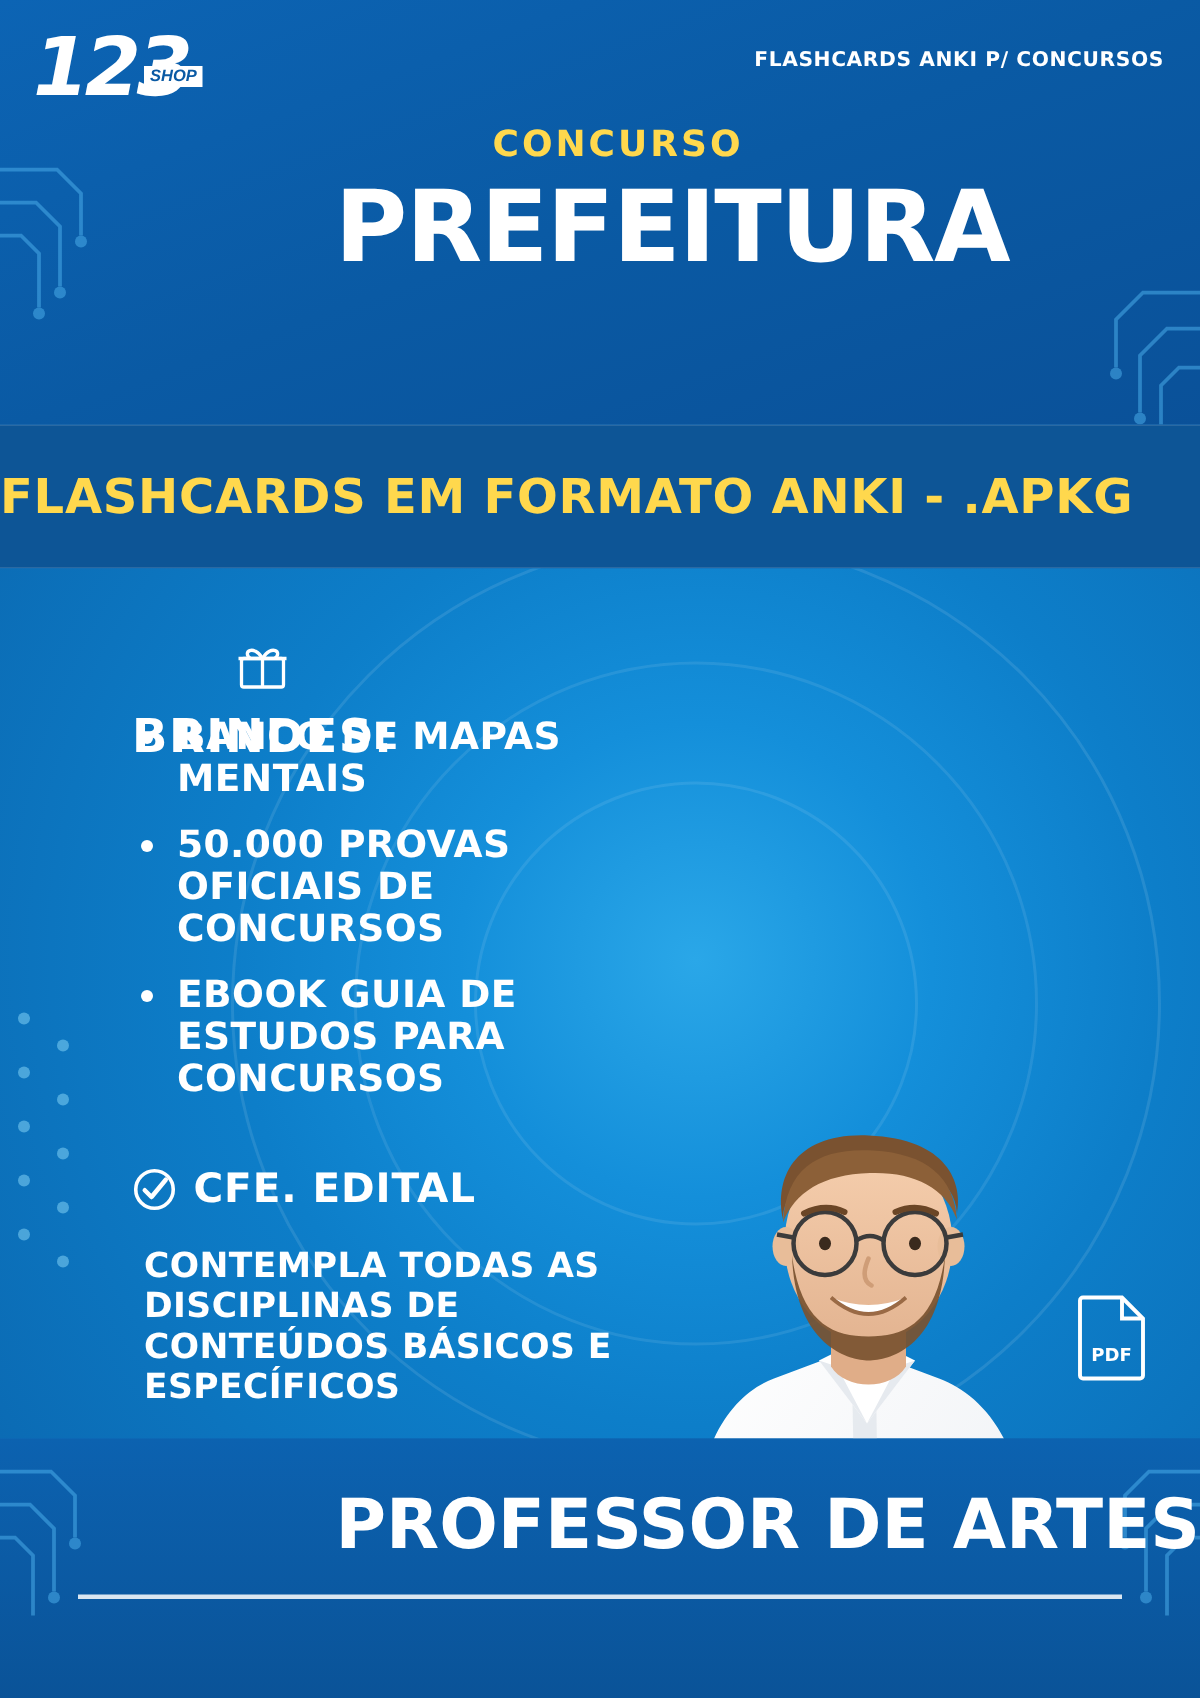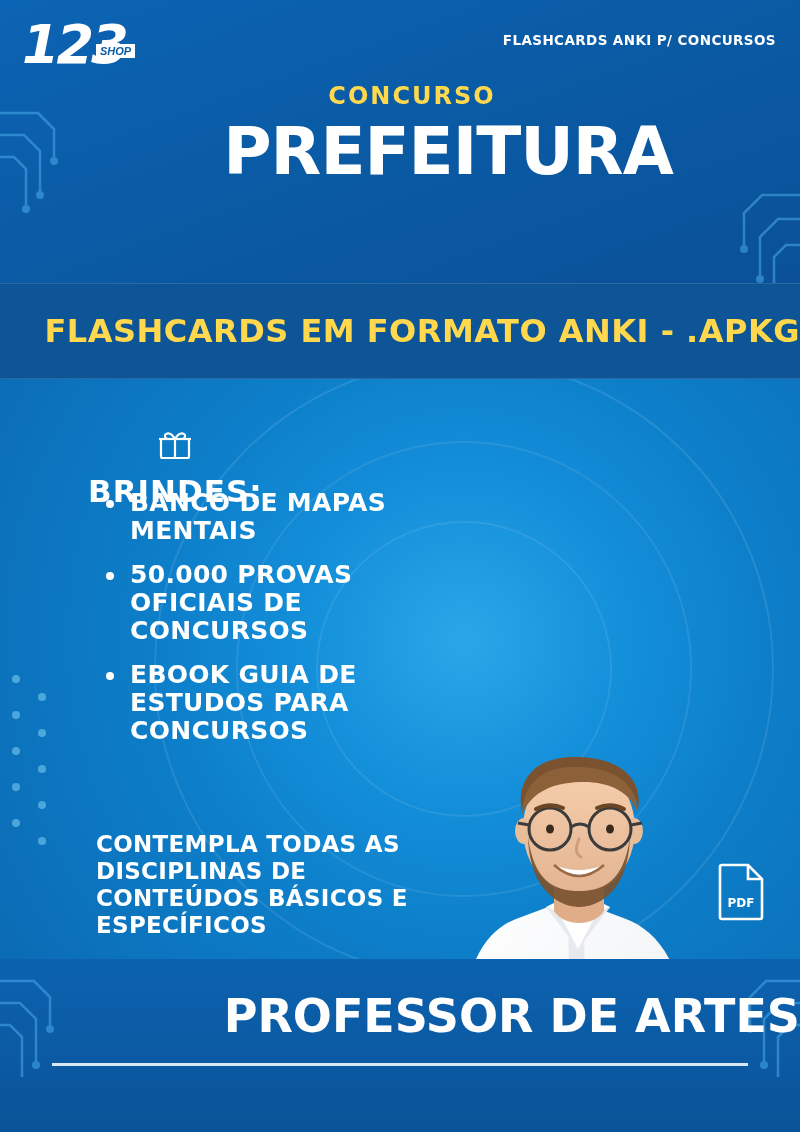--- a/index.html
+++ b/index.html
@@ -53,21 +53,21 @@
     font-size: 66px; font-weight: bold; line-height: 1.02;
     letter-spacing: -1px;
     font-family: "DejaVu Sans", sans-serif;
     margin-left: 48px;
   }
 
   
   .anki-bar {
     position: absolute; top: 283px; left: 0; width: 800px; height: 96px;
     background: #0d5596;
-    display: flex; align-items: center; justify-content: flex-end;
+    display: flex; align-items: center; justify-content: flex-start;
     border-top: 1px solid rgba(255,255,255,0.12);
     border-bottom: 1px solid rgba(255,255,255,0.12);
   }
   .anki-bar span {
     color: #ffd84d; font-size: 32px; font-weight: bold;
     letter-spacing: 0.5px;
     font-family: "DejaVu Sans", sans-serif;
   }
 
   
@@ -91,23 +91,22 @@
 
   .brindes-head {
     position: absolute; top: 48px; left: 88px;
     display: flex; align-items: center; gap: 12px; flex-direction: column;
   }
   .brindes-head .txt {
     color: #ffffff; font-size: 31px; font-weight: bold; letter-spacing: 1px;
     font-family: "DejaVu Sans", sans-serif;
   }
   ul.brindes {
-    position: absolute; top: 98px; left: 104px; width: 340px;
+    position: absolute; top: 98px; left: 92px; width: 340px;
     list-style: none;
-    margin-top: 12px;
   }
   ul.brindes li {
     position: relative; color: #ffffff;
     font-size: 25px; font-weight: bold; line-height: 1.12;
     letter-spacing: 0.3px; margin-bottom: 16px; padding-left: 26px;
     font-family: "DejaVu Sans", sans-serif;
   }
   ul.brindes li::before {
     content: ""; position: absolute; left: 2px; top: 11px;
     width: 8px; height: 8px; border-radius: 50%; background: #ffffff;
@@ -237,20 +236,27 @@
       </svg>
       <span class="txt">BRINDES:</span>
     </div>
 
     <ul class="brindes">
       <li>BANCO DE MAPAS MENTAIS</li>
       <li>50.000 PROVAS OFICIAIS DE CONCURSOS</li>
       <li>EBOOK GUIA DE ESTUDOS PARA CONCURSOS</li>
     </ul>
 
+    <div class="cfe-head">
+      <svg width="30" height="30" viewBox="0 0 30 30">
+        <circle cx="15" cy="15" r="12.5" fill="none" stroke="#ffffff" stroke-width="2.4"></circle>
+        <path d="M8.5 15.5 L13 20 L22.5 8.5" fill="none" stroke="#ffffff" stroke-width="3" stroke-linecap="round" stroke-linejoin="round"></path>
+      </svg>
+      <span class="txt">CFE. EDITAL</span>
+    </div>
 
     <div class="cfe-body">CONTEMPLA TODAS AS DISCIPLINAS DE CONTEÚDOS BÁSICOS E ESPECÍFICOS</div>
 
     <svg class="person" viewBox="0 0 360 590">
       <defs>
         <linearGradient id="shirt" x1="0" y1="0" x2="1" y2="1">
           <stop offset="0%" stop-color="#ffffff"></stop>
           <stop offset="60%" stop-color="#f2f4f7"></stop>
           <stop offset="100%" stop-color="#dfe4ea"></stop>
         </linearGradient>

